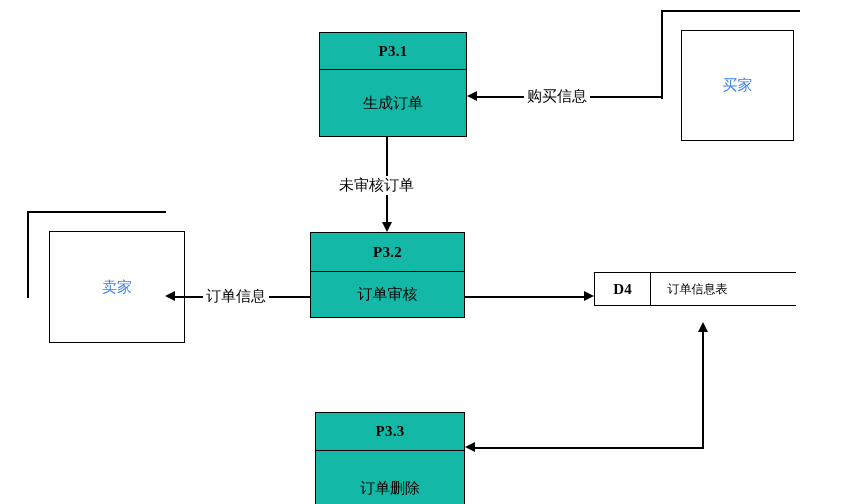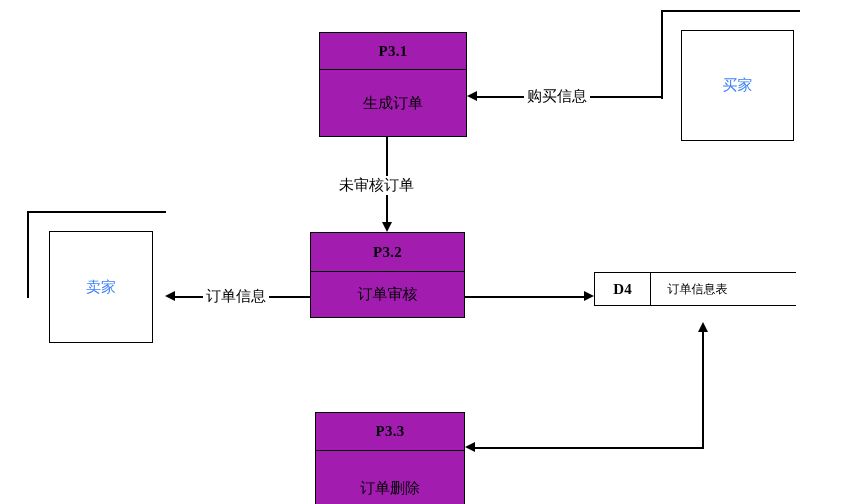--- a/index.html
+++ b/index.html
@@ -23,21 +23,21 @@
     background: #000000;
   }
   .line-h { height: 1px; }
   .line-v { width: 1px; }
 
   
   .process {
     position: absolute;
     border: 1px solid #000000;
     box-sizing: border-box;
-    background: #a21caf;
+    background: #14b8a6;
     display: flex;
     flex-direction: column;
   }
   .process .p-id {
     border-bottom: 1px solid #000000;
     box-sizing: border-box;
     display: flex;
     align-items: center;
     justify-content: center;
     font-weight: bold;
@@ -145,21 +145,21 @@
 <div id="canvas">
 
   <div class="deco" style="left:661px; top:10px; width:139px; height:2px;"></div>
   <div class="deco" style="left:661px; top:10px; width:2px; height:89px;"></div>
   <div class="entity" style="left:681px; top:30px; width:113px; height:111px;">
     <span>买家</span>
   </div>
 
   <div class="deco" style="left:27px; top:211px; width:139px; height:2px;"></div>
   <div class="deco" style="left:27px; top:211px; width:2px; height:87px;"></div>
-  <div class="entity" style="left:49px; top:231px; width:104px; height:112px;">
+  <div class="entity" style="left:49px; top:231px; width:136px; height:112px;">
     <span>卖家</span>
   </div>
 
   <div class="process" style="left:319px; top:32px; width:148px; height:105px;">
     <div class="p-id" style="height:37px;">P3.1</div>
     <div class="p-name">生成订单</div>
   </div>
 
   <div class="process" style="left:310px; top:232px; width:155px; height:86px;">
     <div class="p-id" style="height:39px;">P3.2</div>

